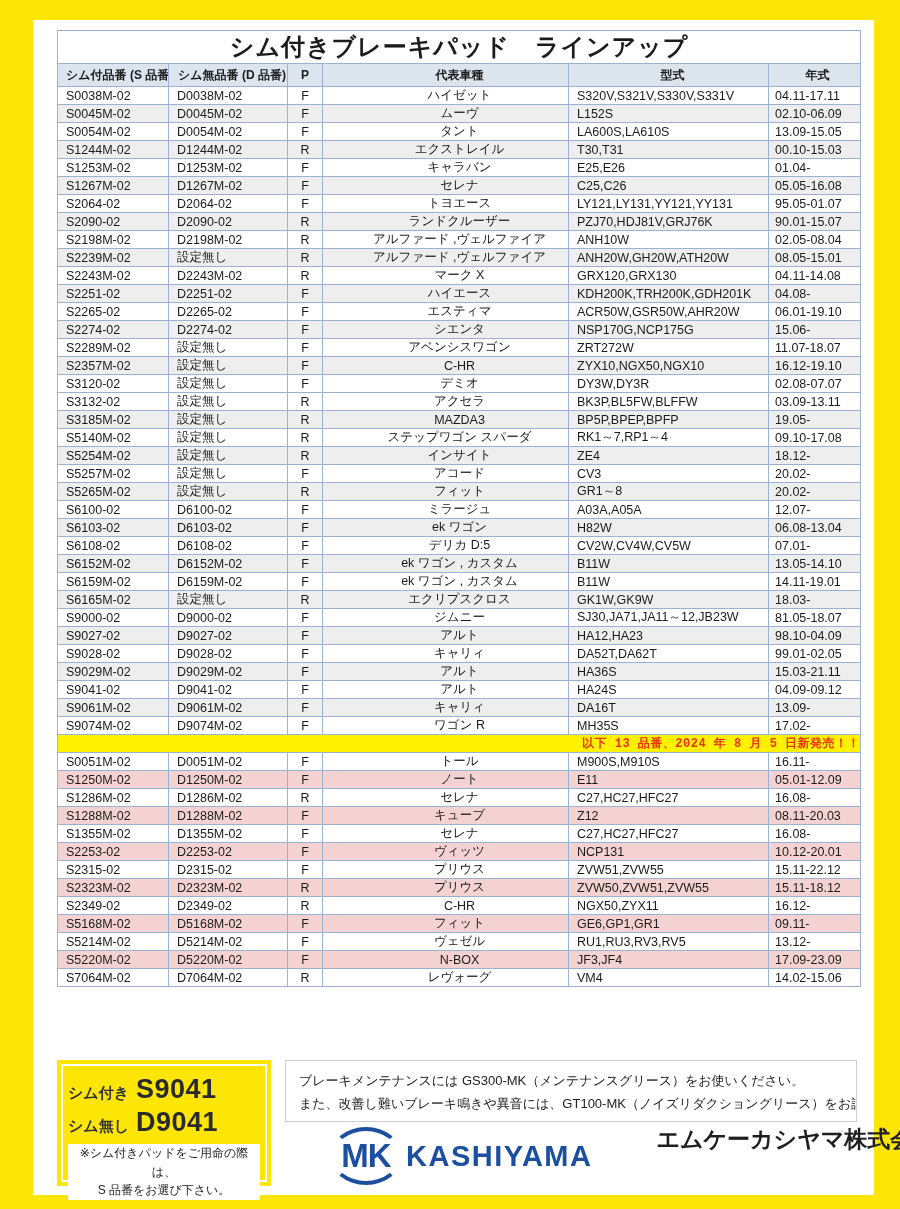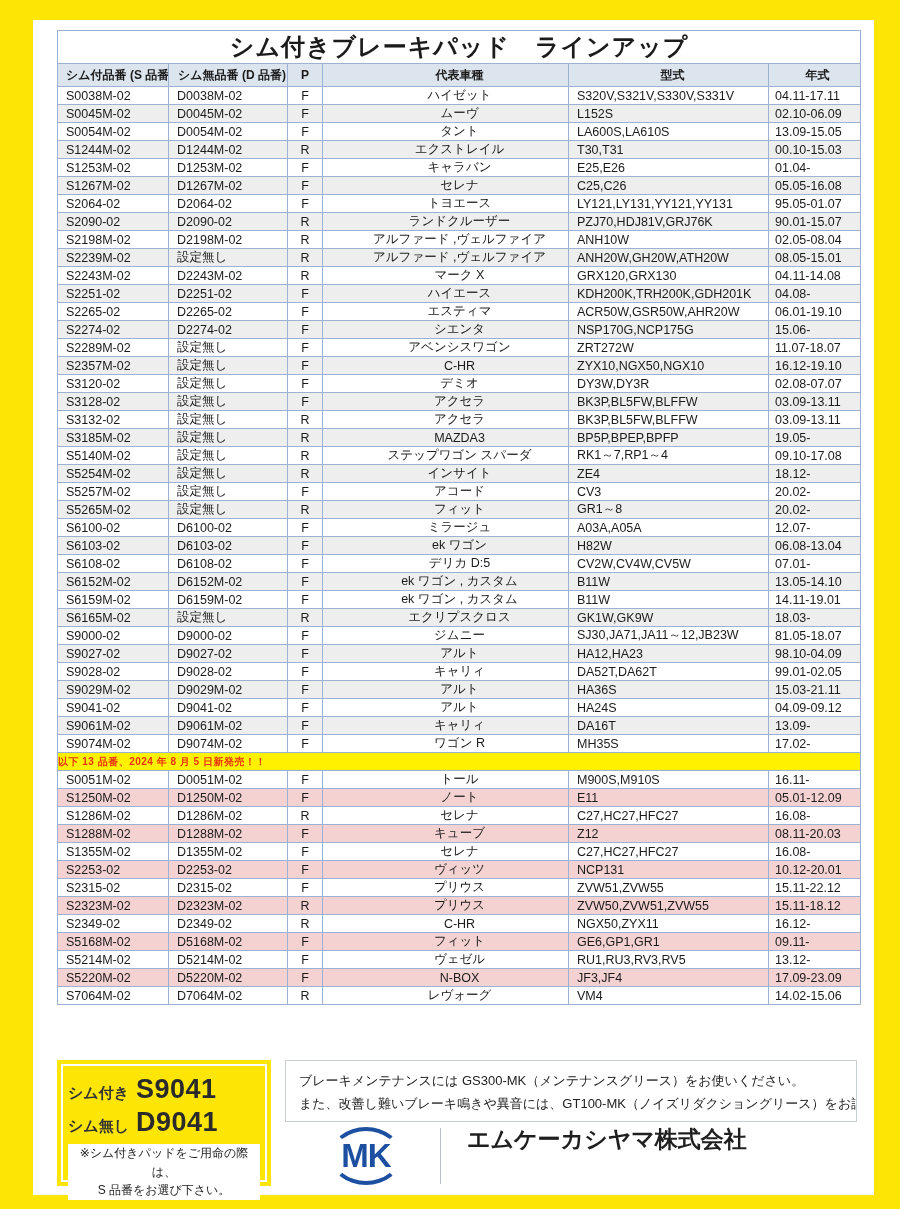--- a/index.html
+++ b/index.html
@@ -43,21 +43,21 @@
   .lineup td{height:18px;}
   .c0,.c1{padding-left:8px;text-align:left;}
   .c2{text-align:center;}
   .c3{padding-left:28px;text-align:center;}
   .c4{padding-left:8px;text-align:left;}
   .c5{padding-left:6px;text-align:left;}
   tr.gray td{background:var(--row-gray);}
   tr.pink td{background:var(--row-pink);}
   tr.banner td{
     background:var(--banner-yellow);color:var(--banner-red);
-    font-weight:bold;text-align:left;font-size:10px;letter-spacing:.5px;
+    font-weight:bold;text-align:right;font-size:12px;letter-spacing:.5px;font-family:Liberation Mono, monospace;
   }
 
   
   .promo-box{
     position:absolute;left:57px;top:1060px;width:214px;height:126px;
     background:var(--yellow);padding:4px;
   }
   .promo-inner{
     width:100%;height:100%;border:2px solid #ffffff;background:var(--yellow);
     display:flex;flex-direction:column;align-items:flex-start;justify-content:flex-start;
@@ -250,28 +250,20 @@
         <td class="c5">16.12-19.10</td>
       </tr>
       <tr>
         <td class="c0">S3120-02</td>
         <td class="c1">設定無し</td>
         <td class="c2">F</td>
         <td class="c3">デミオ</td>
         <td class="c4">DY3W,DY3R</td>
         <td class="c5">02.08-07.07</td>
       </tr>
-      <tr class="gray">
-        <td class="c0">S3128-02</td>
-        <td class="c1">設定無し</td>
-        <td class="c2">F</td>
-        <td class="c3">アクセラ</td>
-        <td class="c4">BK3P,BL5FW,BLFFW</td>
-        <td class="c5">03.09-13.11</td>
-      </tr>
       <tr>
         <td class="c0">S3132-02</td>
         <td class="c1">設定無し</td>
         <td class="c2">R</td>
         <td class="c3">アクセラ</td>
         <td class="c4">BK3P,BL5FW,BLFFW</td>
         <td class="c5">03.09-13.11</td>
       </tr>
       <tr class="gray">
         <td class="c0">S3185M-02</td>
@@ -548,16 +540,17 @@
   <div>ブレーキメンテナンスには GS300-MK（メンテナンスグリース）をお使いください。</div>
   <div>また、改善し難いブレーキ鳴きや異音には、GT100-MK（ノイズリダクショングリース）をお試しください。</div>
 </div>
 
 <div class="brand-row">
   <div class="logo">
     <span class="mk-badge">
       <span class="mk-ring"></span>
       <span class="mk-text">MK</span>
     </span>
+    <span class="kashiyama">KASHIYAMA</span>
   </div>
   <div class="brand-divider"></div>
   <div class="company-name">エムケーカシヤマ株式会社</div>
 </div>
 
 </body></html>

